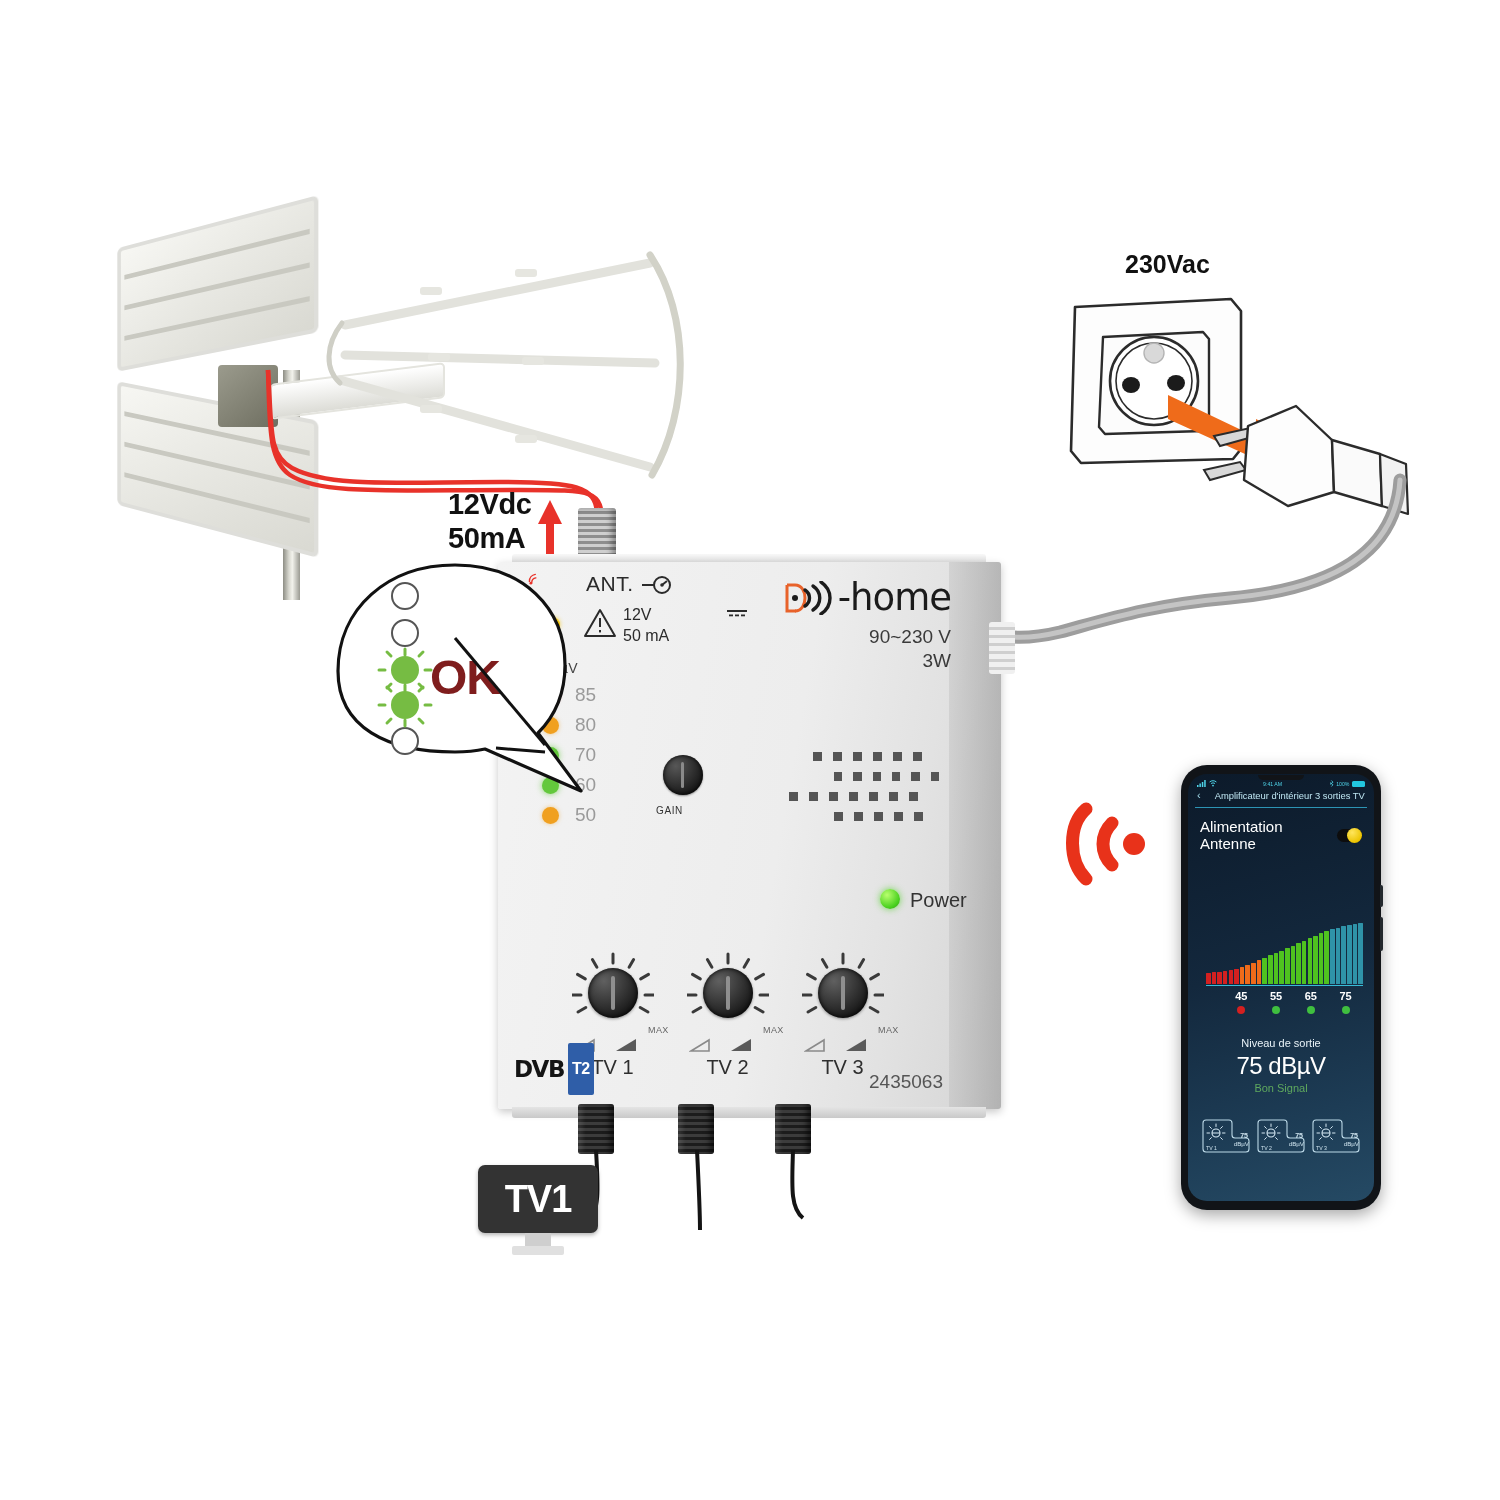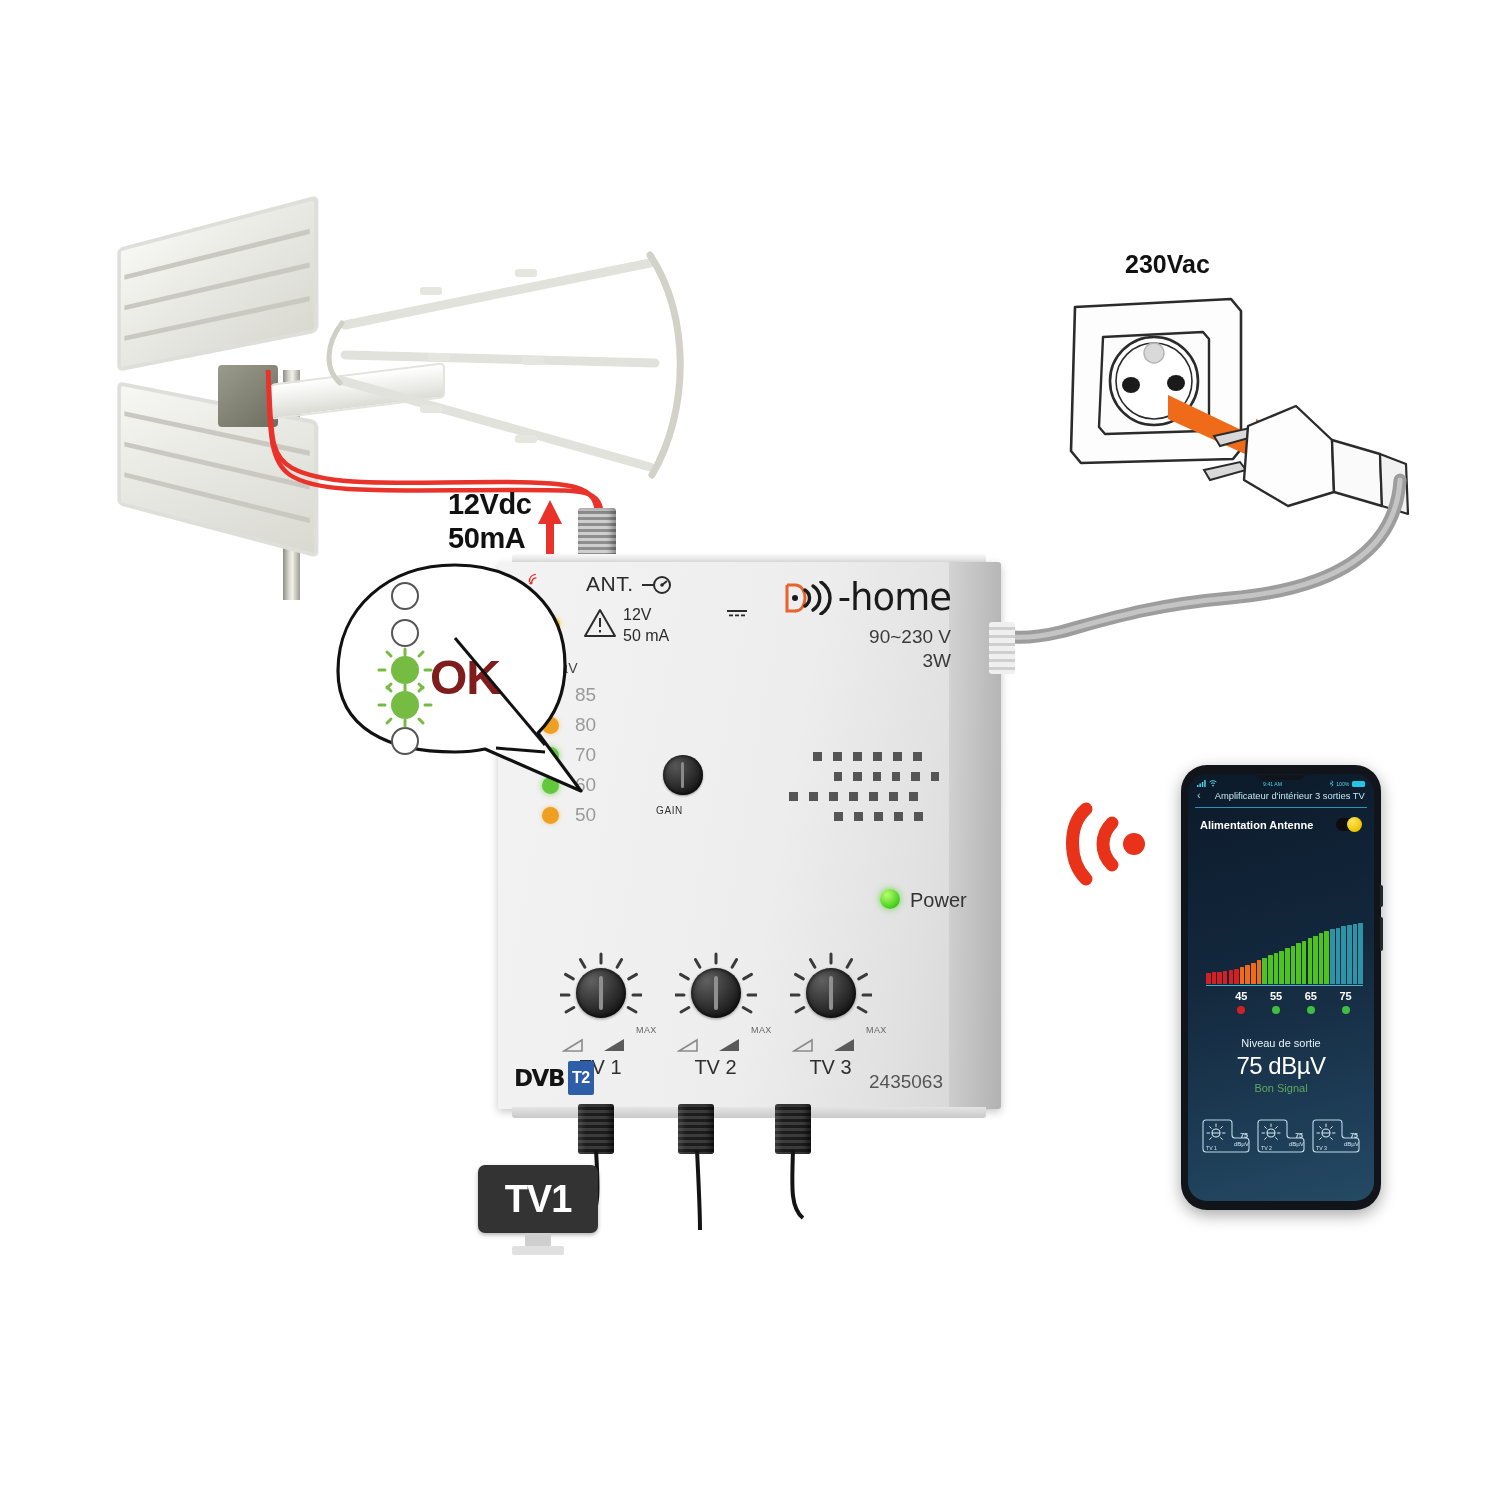--- a/index.html
+++ b/index.html
@@ -84,37 +84,37 @@
   .vrow { display:flex; gap:11px; margin-bottom:11px; }
   .vrow i { display:block; width:9px; height:9px; background:#555; }
 
   .amp-desc { position:absolute; left:62px; top:323px; font-size:17.5px; color:#2e2e2e;
               line-height:1.55; letter-spacing:.2px; }
   .pw-led { position:absolute; left:382px; top:327px; width:20px; height:20px; border-radius:50%;
             background:radial-gradient(circle at 35% 30%,#b9ff6e,#4ad11f 65%,#2f9a10);
             box-shadow:0 0 7px rgba(74,209,31,.75); }
   .pw-lbl { position:absolute; left:412px; top:327px; font-size:20px; color:#333; }
 
-  .knobs { position:absolute; left:50px; top:390px; width:340px; height:120px;text-decoration:underline; }
+  .knobs { position:absolute; left:62px; top:390px; width:340px; height:120px;text-decoration:underline; }
   .knobgrp { position:absolute; top:0; width:105px; }
   .tickring { position:absolute; left:12px; top:0; width:82px; height:82px; }
   .tvknob { position:absolute; left:28px; top:16px; width:50px; height:50px; border-radius:50%;
             background:radial-gradient(circle at 32% 26%,#606060,#1c1c1c 72%,#000);
             box-shadow:inset 0 0 5px #000,0 1px 3px rgba(0,0,0,.4); }
   .tvknob::after { content:""; position:absolute; left:23px; top:8px; width:4px; height:34px;
             background:#8f8f8f; border-radius:2px; }
   .maxlbl { position:absolute; left:88px; top:73px; font-size:9px; color:#666; letter-spacing:.4px; }
   .wedges { position:absolute; left:14px; top:85px; width:78px; height:16px; }
   .tvname { position:absolute; left:0; top:104px; width:105px; text-align:center;
             font-size:20px; color:#2e2e2e; }
 
   .dvb { position:absolute; left:16px; bottom:14px; display:flex; align-items:center; gap:4px; }
   .dvb-a { font-size:23px; font-weight:bold; color:#141414; font-family:"DejaVu Sans", sans-serif;
            letter-spacing:-1.5px; }
-  .dvb-b { background:#2f5ea8; color:#fff; font-size:16px; font-weight:bold; padding:8px 4px;
+  .dvb-b { background:#2f5ea8; color:#fff; font-size:16px; font-weight:bold; padding:17px 4px;
            border-radius:2px; letter-spacing:-.5px; }
   .sku { position:absolute; right:58px; bottom:16px; font-size:19px; color:#555; }
 
   .fcon { position:absolute; width:36px; height:50px; border-radius:3px;
           background:repeating-linear-gradient(180deg,#3c3c3c 0 3px,#1c1c1c 3px 6px);
           box-shadow:inset -4px 0 6px rgba(0,0,0,.6), inset 4px 0 5px rgba(255,255,255,.12); }
   .fcon-top { position:absolute; left:578px; top:508px; width:38px; height:56px;
           background:repeating-linear-gradient(180deg,#cfcfcf 0 3px,#8e8e8e 3px 6px);
           border-radius:3px; box-shadow:inset -4px 0 6px rgba(0,0,0,.35); }
 
@@ -144,21 +144,21 @@
            background:#111418; border-radius:0 0 5px 5px; z-index:5; }
   .sbar { display:flex; align-items:center; justify-content:space-between;
           padding:6px 9px 2px; font-size:5.2px; color:#4fd3e8; }
   .sbar-l,.sbar-r { display:flex; align-items:center; gap:2.5px; }
   .batt { width:13px; height:6px; border-radius:1.5px; background:#22c7e0; }
   .apptitle { display:flex; align-items:center; gap:5px; padding:1px 9px 6px; }
   .chev { font-size:11px; color:#9fd8e8; line-height:1; }
   .apptitle .t { font-size:9.4px; color:#bfe6f2;margin-left:9px; }
   .hr { height:1px; background:#2c94b4; margin:0 7px 10px; }
   .rowtog { display:flex; align-items:center; justify-content:space-between; padding:0 12px; }
-  .rowtog .lbl { font-size:11px; font-weight:bold; color:#fff; }
+  .rowtog .lbl { font-size:15px; font-weight:normal; color:#fff; }
   .tog { width:26px; height:13px; border-radius:7px; background:#0d0d0d; position:relative; }
   .tog i { position:absolute; right:0; top:-1px; width:15px; height:15px; border-radius:50%;
            background:radial-gradient(circle at 35% 30%,#ffe55c,#ecc400 70%,#c79f00); }
   .chart { position:absolute; left:18px; right:11px; top:148px; height:62px;
            display:flex; align-items:flex-end; gap:1.1px; }
   .chart b { display:block; flex:1; border-radius:.5px; }
   .chart-axis { position:absolute; left:18px; right:11px; top:211px; height:1.4px; background:#37bcd8; }
   .ticks { position:absolute; left:36px; right:11px; top:216px; display:flex; }
   .tick { flex:1; text-align:center; }
   .tick .n { font-size:11px; font-weight:bold; color:#fff; }

